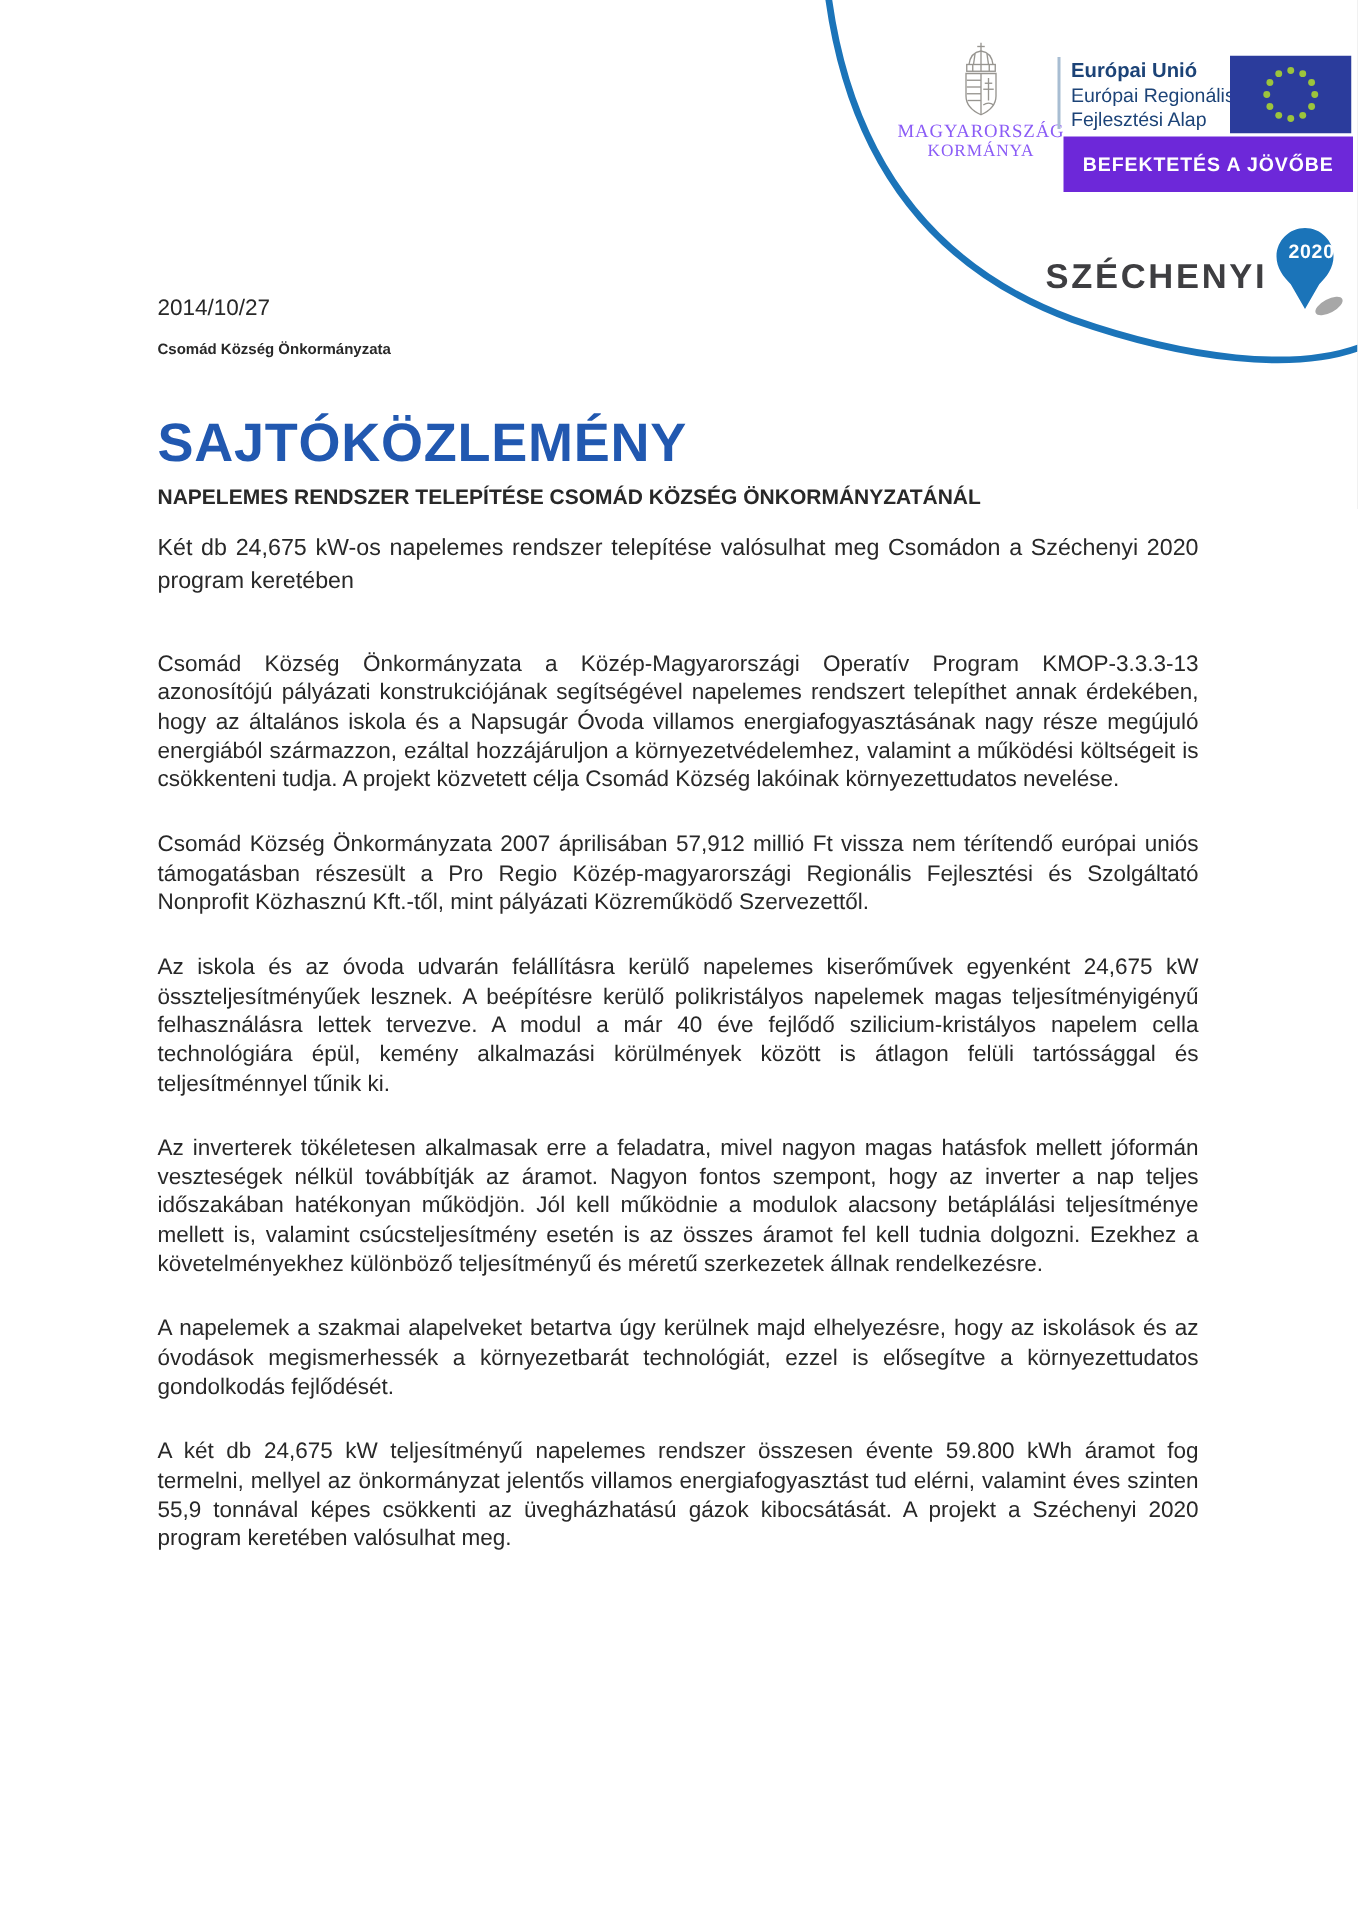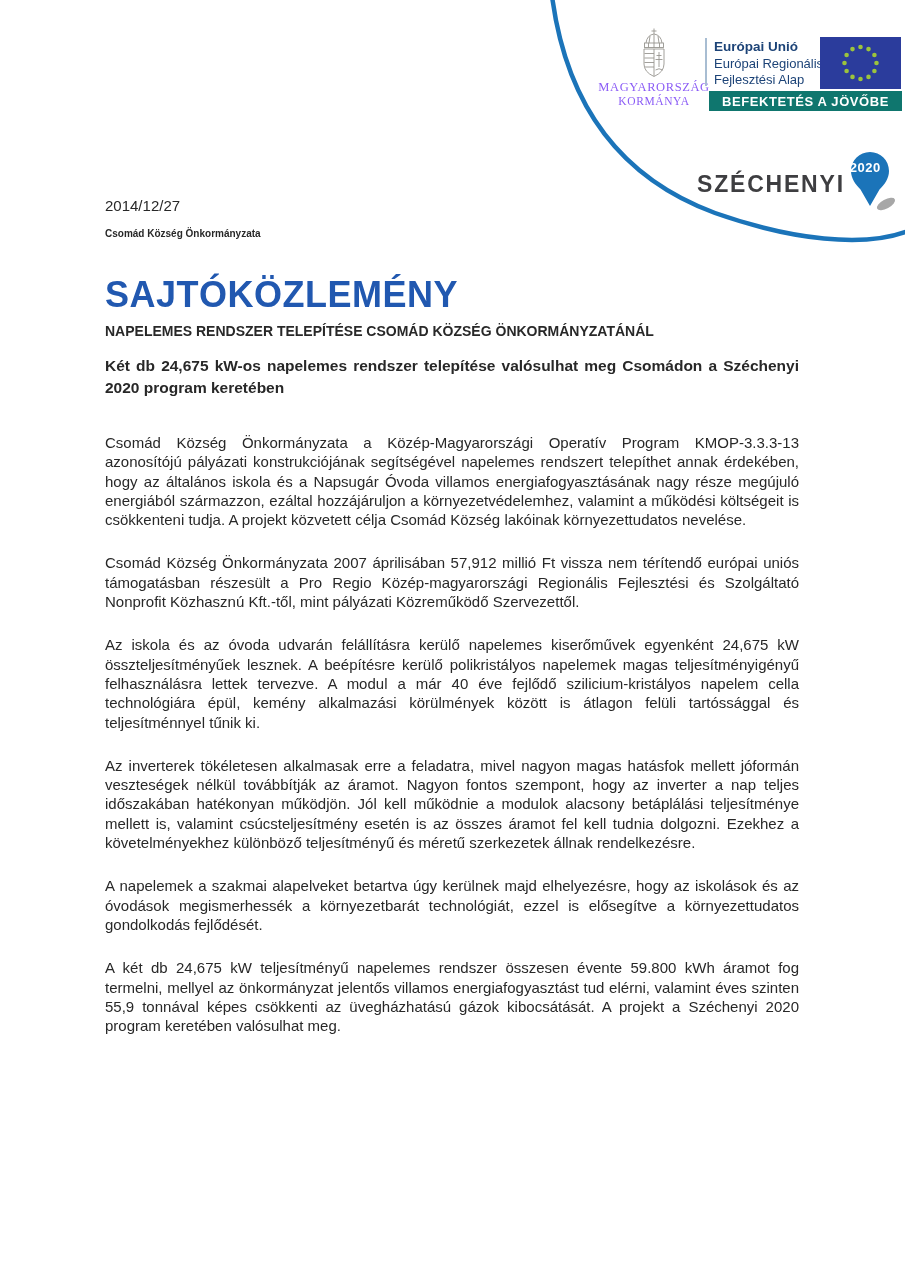--- a/index.html
+++ b/index.html
@@ -33,54 +33,54 @@
     position: absolute; left: 705px; top: 38px;
     width: 2px; height: 48px; background: #A8BDD2;
   }
   .eu-text {
     position: absolute; left: 714px; top: 39px;
     font-size: 13px; line-height: 16.5px; color: #1C4377;
   }
   .eu-text .bold { font-weight: bold; font-size: 13.5px; }
   .eu-flag { position: absolute; left: 820px; top: 37px; }
   .invest-banner {
-    position: absolute; left: 709px; top: 91px; width: 193px; height: 20px;
-    background: #0f766e;
+    position: absolute; left: 709px; top: 91px; width: 193px; height: 37px;
+    background: #6d28d9;
     display: flex; align-items: center; justify-content: center;
     color: #ffffff; font-weight: bold; font-size: 13px; letter-spacing: 0.6px;
     white-space: nowrap;
   }
   .szechenyi { position: absolute; left: 697px; top: 151px; display: flex; align-items: flex-start; }
   .szechenyi-text {
     font-size: 23px; font-weight: bold; color: #3E3E41;
     letter-spacing: 1.8px; margin-top: 20px;
   }
   .szechenyi-pin { position: relative; margin-left: 5px; }
   .pin-year {
     position: absolute; left: 0; top: 9px; width: 40px;
-    text-align: left; color: #ffffff; font-size: 13px; font-weight: 600;
+    text-align: right; color: #ffffff; font-size: 13px; font-weight: 600;
     letter-spacing: 0.5px;
   }
 
   
   .doc { position: absolute; left: 105px; top: 196px; width: 694px; }
   .doc-date { font-size: 15px; line-height: 19px; margin-bottom: 9px; }
   .doc-org  { font-size: 10px; line-height: 19px; font-weight: bold; }
   .doc-title {
     margin-top: 37px;
     font-size: 36px; line-height: 30px; font-weight: bold;
     color: #2158B0; letter-spacing: 0.5px;
   }
   .doc-subtitle {
     margin-top: 12px;
     font-size: 14px; line-height: 19px; font-weight: bold;
   }
   .doc-lead {
     margin-top: 14px;
-    font-size: 15.5px; line-height: 21.5px; font-weight: bold;
+    font-size: 15.5px; line-height: 21.5px; font-weight: normal;
     text-align: justify;
     margin-bottom: 35px;
   }
   .doc-par {
     font-size: 15px; line-height: 19.3px;
     text-align: justify;
     margin-bottom: 9px;
     margin-top: 24px;
   }
 </style>
@@ -157,21 +157,21 @@
     <span class="szechenyi-pin">
       <svg width="56" height="62" viewBox="0 0 56 62" xmlns="http://www.w3.org/2000/svg">
         <ellipse cx="36" cy="53" rx="10" ry="4.5" fill="#A7A7A7" transform="rotate(-28 36 53)"></ellipse>
         <path d="M20 1 C30.5 1 39 9.5 39 20 C39 27.5 34.5 33.5 29.5 38.5 L20 55 L10.5 38.5 C5.5 33.5 1 27.5 1 20 C1 9.5 9.5 1 20 1 Z" fill="#1B74B9"></path>
       </svg>
       <span class="pin-year">2020</span>
     </span>
   </div>
 
   <div class="doc">
-    <div class="doc-date">2014/12/27</div>
+    <div class="doc-date">2014/10/27</div>
     <div class="doc-org">Csomád Község Önkormányzata</div>
     <div class="doc-title">SAJTÓKÖZLEMÉNY</div>
     <div class="doc-subtitle">NAPELEMES RENDSZER TELEPÍTÉSE CSOMÁD KÖZSÉG ÖNKORMÁNYZATÁNÁL</div>
     <div class="doc-lead">Két db 24,675 kW-os napelemes rendszer telepítése valósulhat meg Csomádon a Széchenyi 2020 program keretében</div>
     <p class="doc-par">Csomád Község Önkormányzata a Közép-Magyarországi Operatív Program KMOP-3.3.3-13 azonosítójú pályázati konstrukciójának segítségével napelemes rendszert telepíthet annak érdekében, hogy az általános iskola és a Napsugár Óvoda villamos energiafogyasztásának nagy része megújuló energiából származzon, ezáltal hozzájáruljon a környezetvédelemhez, valamint a működési költségeit is csökkenteni tudja. A projekt közvetett célja Csomád Község lakóinak környezettudatos nevelése.</p>
     <p class="doc-par">Csomád Község Önkormányzata 2007 áprilisában 57,912 millió Ft vissza nem térítendő európai uniós támogatásban részesült a Pro Regio Közép-magyarországi Regionális Fejlesztési és Szolgáltató Nonprofit Közhasznú Kft.-től, mint pályázati Közreműködő Szervezettől.</p>
     <p class="doc-par">Az iskola és az óvoda udvarán felállításra kerülő napelemes kiserőművek egyenként 24,675 kW összteljesítményűek lesznek. A beépítésre kerülő polikristályos napelemek magas teljesítményigényű felhasználásra lettek tervezve. A modul a már 40 éve fejlődő szilicium-kristályos napelem cella technológiára épül, kemény alkalmazási körülmények között is átlagon felüli tartóssággal és teljesítménnyel tűnik ki.</p>
     <p class="doc-par">Az inverterek tökéletesen alkalmasak erre a feladatra, mivel nagyon magas hatásfok mellett jóformán veszteségek nélkül továbbítják az áramot. Nagyon fontos szempont, hogy az inverter a nap teljes időszakában hatékonyan működjön. Jól kell működnie a modulok alacsony betáplálási teljesítménye mellett is, valamint csúcsteljesítmény esetén is az összes áramot fel kell tudnia dolgozni. Ezekhez a követelményekhez különböző teljesítményű és méretű szerkezetek állnak rendelkezésre.</p>
     <p class="doc-par">A napelemek a szakmai alapelveket betartva úgy kerülnek majd elhelyezésre, hogy az iskolások és az óvodások megismerhessék a környezetbarát technológiát, ezzel is elősegítve a környezettudatos gondolkodás fejlődését.</p>
     <p class="doc-par">A két db 24,675 kW teljesítményű napelemes rendszer összesen évente 59.800 kWh áramot fog termelni, mellyel az önkormányzat jelentős villamos energiafogyasztást tud elérni, valamint éves szinten 55,9 tonnával képes csökkenti az üvegházhatású gázok kibocsátását. A projekt a Széchenyi 2020 program keretében valósulhat meg.</p>

